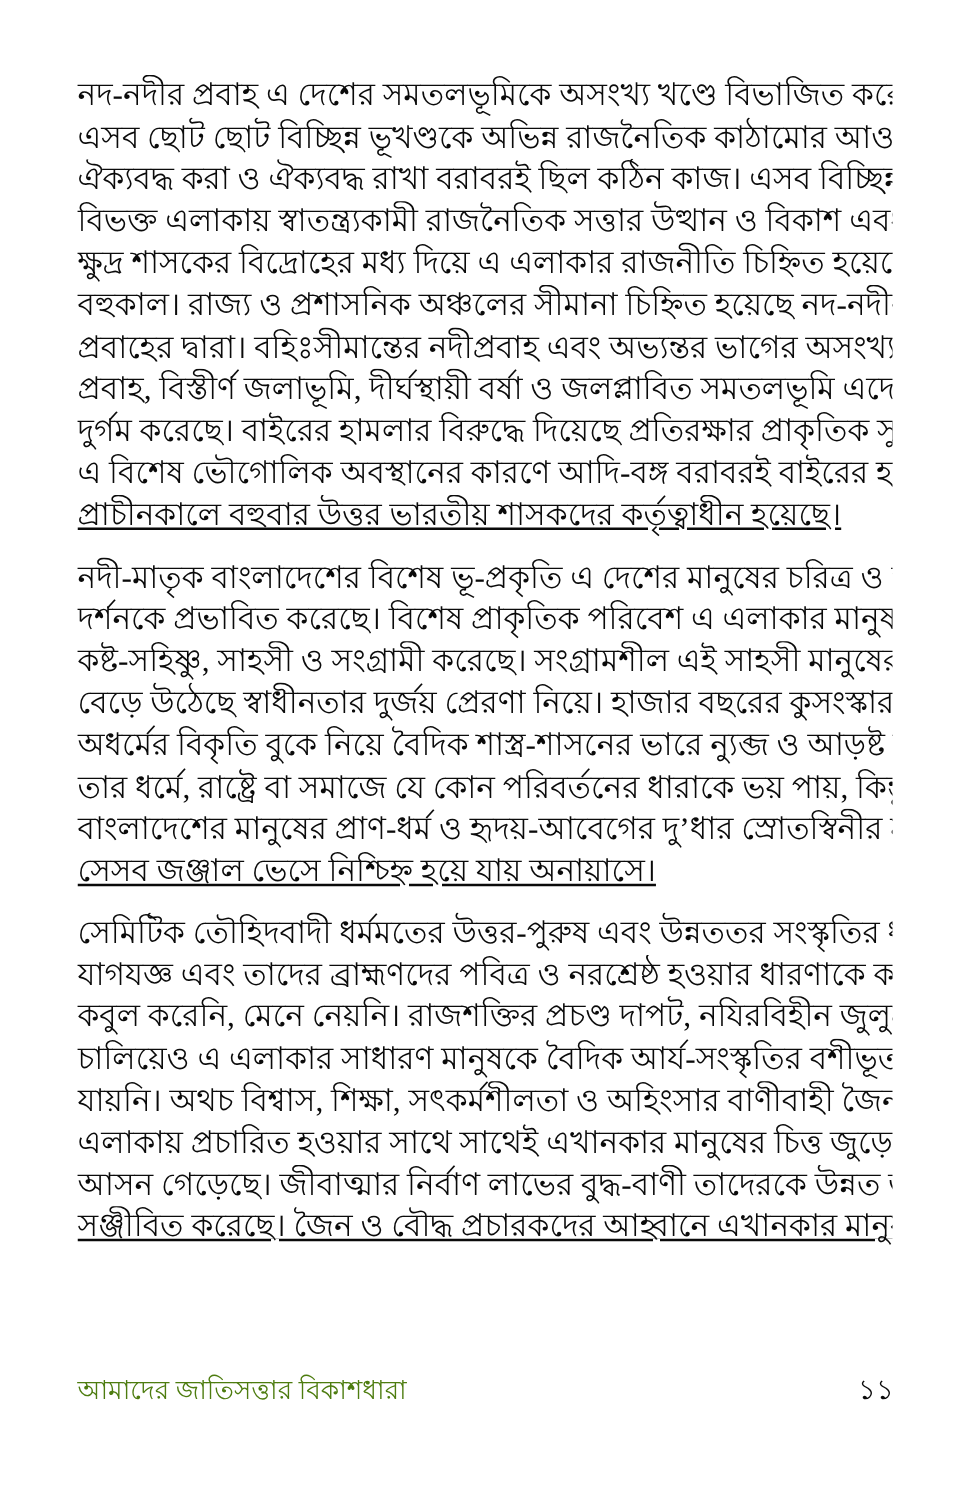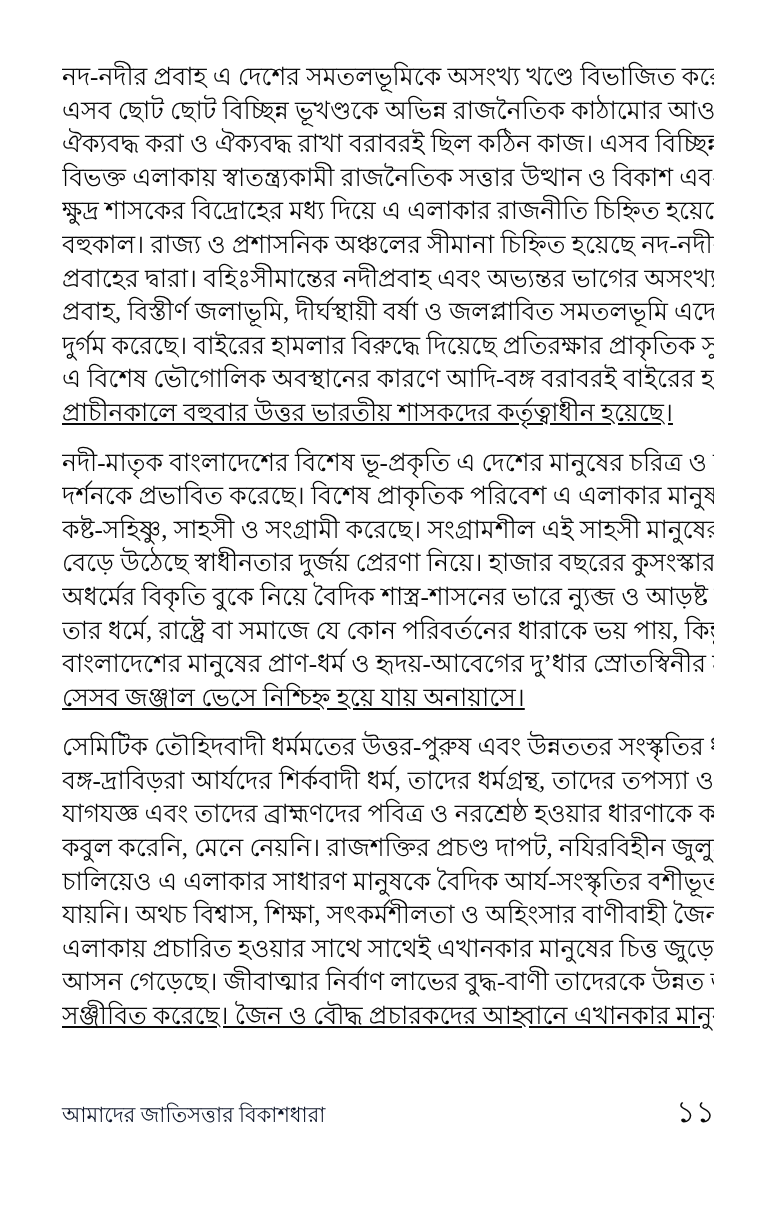--- a/index.html
+++ b/index.html
@@ -45,24 +45,24 @@
     left: 62px;
     right: 58px;
     top: 1098px;
     display: flex;
     justify-content: space-between;
     align-items: baseline;
   }
   .footer .book-title {
     font-size: 21px;
     line-height: 28px;
-    color: #0f172a;
+    color: #4d7c0f;
   }
   .footer .page-number {
-    font-size: 30px;
+    font-size: 22px;
     line-height: 28px;
     color: #0a0a0a;
   }
 </style>
 </head>
 <body>
 
 <div class="page">
 
   <div class="text-block">
@@ -87,21 +87,20 @@
       <div class="line">কষ্ট-সহিষ্ণু, সাহসী ও সংগ্রামী করেছে। সংগ্রামশীল এই সাহসী মানুষেরা</div>
       <div class="line">বেড়ে উঠেছে স্বাধীনতার দুর্জয় প্রেরণা নিয়ে। হাজার বছরের কুসংস্কার আর</div>
       <div class="line">অধর্মের বিকৃতি বুকে নিয়ে বৈদিক শাস্ত্র-শাসনের ভারে ন্যুব্জ ও আড়ষ্ট ভারত</div>
       <div class="line">তার ধর্মে, রাষ্ট্রে বা সমাজে যে কোন পরিবর্তনের ধারাকে ভয় পায়, কিন্তু</div>
       <div class="line">বাংলাদেশের মানুষের প্রাণ-ধর্ম ও হৃদয়-আবেগের দু’ধার স্রোতস্বিনীর মুখে</div>
       <div class="line pend">সেসব জঞ্জাল ভেসে নিশ্চিহ্ন হয়ে যায় অনায়াসে।</div>
     </div>
 
     <div class="para">
       <div class="line">সেমিটিক তৌহিদবাদী ধর্মমতের উত্তর-পুরুষ এবং উন্নততর সংস্কৃতির ধারক</div>
-      <div class="line">বঙ্গ-দ্রাবিড়রা আর্যদের শির্কবাদী ধর্ম, তাদের ধর্মগ্রন্থ, তাদের তপস্যা ও</div>
       <div class="line">যাগযজ্ঞ এবং তাদের ব্রাহ্মণদের পবিত্র ও নরশ্রেষ্ঠ হওয়ার ধারণাকে কখনো</div>
       <div class="line">কবুল করেনি, মেনে নেয়নি। রাজশক্তির প্রচণ্ড দাপট, নযিরবিহীন জুলুম-সন্ত্রাস</div>
       <div class="line">চালিয়েও এ এলাকার সাধারণ মানুষকে বৈদিক আর্য-সংস্কৃতির বশীভূত করা</div>
       <div class="line">যায়নি। অথচ বিশ্বাস, শিক্ষা, সৎকর্মশীলতা ও অহিংসার বাণীবাহী জৈন ধর্ম এ</div>
       <div class="line">এলাকায় প্রচারিত হওয়ার সাথে সাথেই এখানকার মানুষের চিত্ত জুড়ে গভীর</div>
       <div class="line">আসন গেড়েছে। জীবাত্মার নির্বাণ লাভের বুদ্ধ-বাণী তাদেরকে উন্নত জীবনবোধে</div>
       <div class="line pend">সঞ্জীবিত করেছে। জৈন ও বৌদ্ধ প্রচারকদের আহ্বানে এখানকার মানুষ</div>
     </div>
 
   </div>

